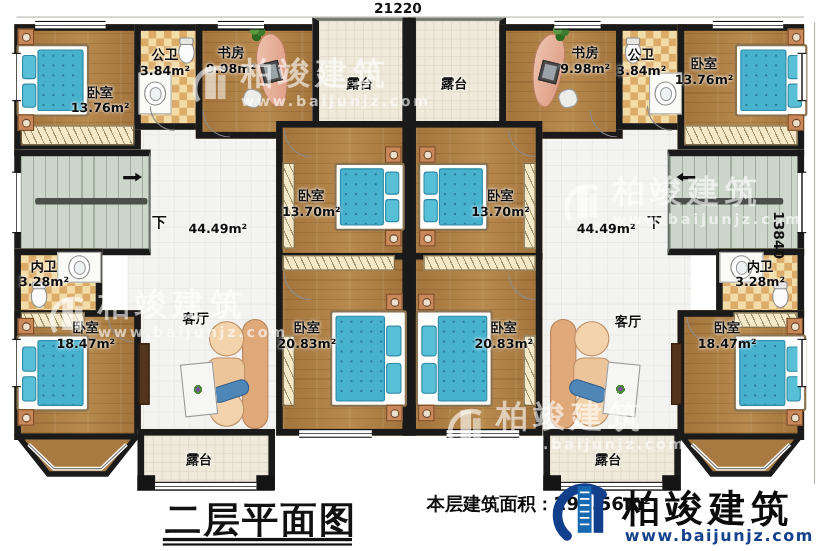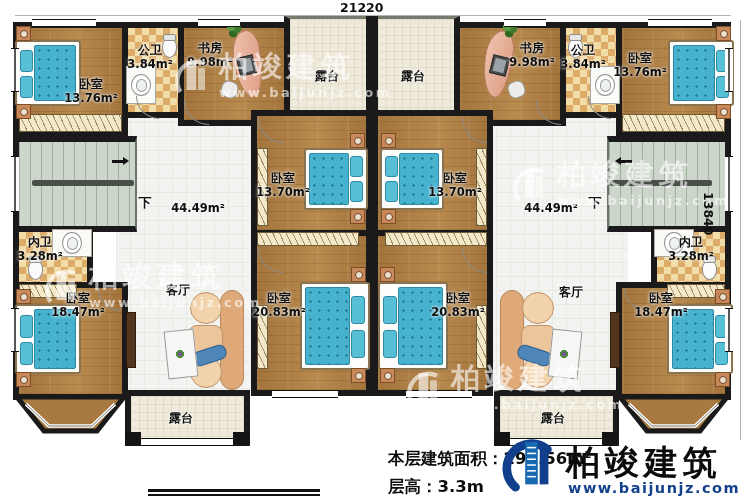--- a/index.html
+++ b/index.html
@@ -425,26 +425,25 @@
         <path d="M12 42 A22 22 0 0 1 40 10" stroke="currentColor" stroke-width="5" fill="none"></path>
         <rect x="19" y="7" width="11" height="33" fill="currentColor"></rect>
         <rect x="32" y="15" width="8" height="25" fill="currentColor" opacity=".85"></rect>
       </svg>
     <div class="col">
         <div class="tx">柏竣建筑</div>
         <div class="url">www.baijunjz.com</div>
       </div>
   </div>
 
+  <div class="ftitle">二层平面图</div>
   <div class="uline" style="left:148px;top:489px;width:172px;height:3px;"></div>
   <div class="uline" style="left:148px;top:494px;width:172px;height:1.5px;"></div>
   <div class="fstat" style="left:388px;top:448px;">
     <span>本层建筑面积：</span><span>297.56m²</span></div>
-  <div class="fstat" style="left:388px;top:476px;">
-    <span>层高：</span><span>3.3m</span></div>
 
   <svg class="flogo-ic" width="58" height="60" viewBox="0 0 60 60">
     <path d="M14 52 A25 25 0 0 1 47 13" stroke="#123f8c" stroke-width="9" fill="none" stroke-linecap="round"></path>
     <rect x="24" y="5" width="13" height="44" fill="#1668b0"></rect>
     <rect x="39" y="13" width="9" height="36" fill="#123f8c"></rect>
     <g stroke="#ffffff" stroke-width="1.6">
       <line x1="26" y1="11" x2="35" y2="11"></line>
         <line x1="26" y1="17" x2="35" y2="17"></line>
       <line x1="26" y1="23" x2="35" y2="23"></line>
         <line x1="26" y1="29" x2="35" y2="29"></line>

